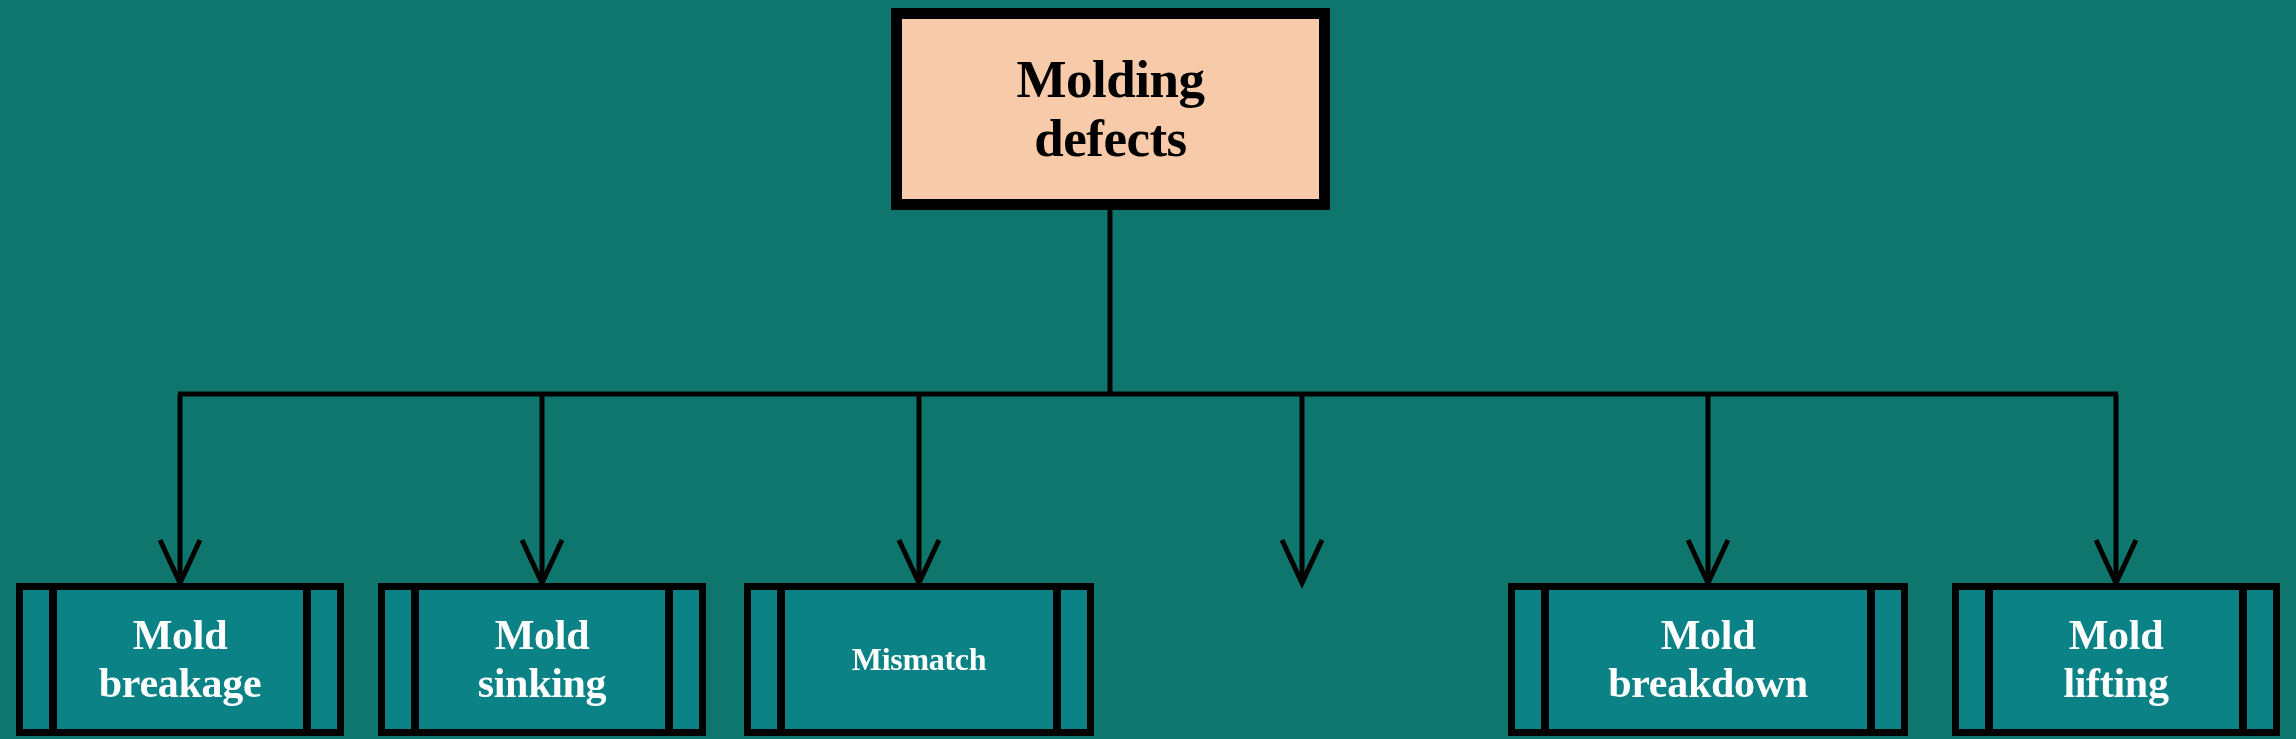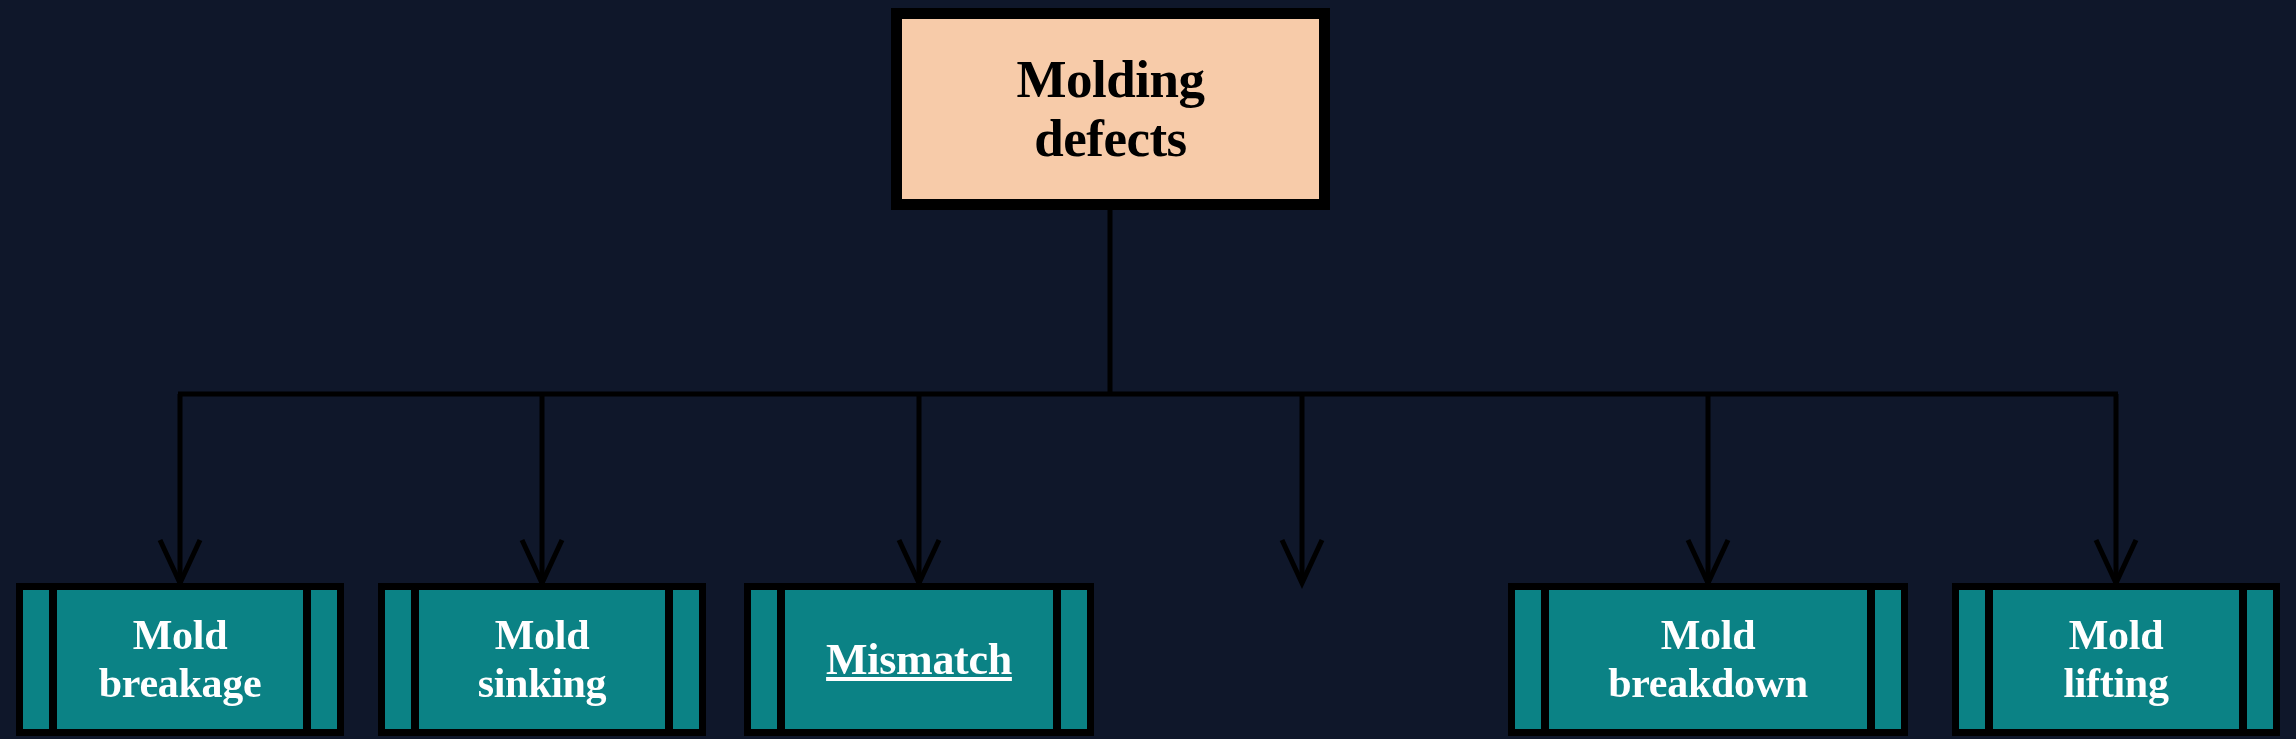--- a/index.html
+++ b/index.html
@@ -8,21 +8,21 @@
     padding: 0;
     background: #ffffff;
   }
   body {
     font-family: "Liberation Serif", "DejaVu Serif", serif;
   }
   #stage {
     position: relative;
     width: 2296px;
     height: 739px;
-    background: #0f172a;
+    background: #0f766e;
     overflow: hidden;
   }
 
   
   #connectors {
     position: absolute;
     left: 0;
     top: 0;
     width: 2296px;
     height: 739px;
@@ -84,21 +84,21 @@
     display: block;
     width: 100%;
     text-align: center;
     font-size: 42px;
     font-weight: bold;
     line-height: 1.12;
     color: #ffffff;
     white-space: pre-line;
     letter-spacing: -0.3px;
   }
-  .leaf-label.single { font-size: 44px; text-decoration: underline; }
+  .leaf-label.single { font-size: 32px; }
 </style>
 </head>
 <body>
 
 <div id="stage">
 
   <svg id="connectors" viewBox="0 0 2296 739" xmlns="http://www.w3.org/2000/svg">
     <g stroke="#000000" stroke-width="5" fill="none" stroke-linecap="butt">
 
       <line x1="1110" y1="210" x2="1110" y2="394"></line>

